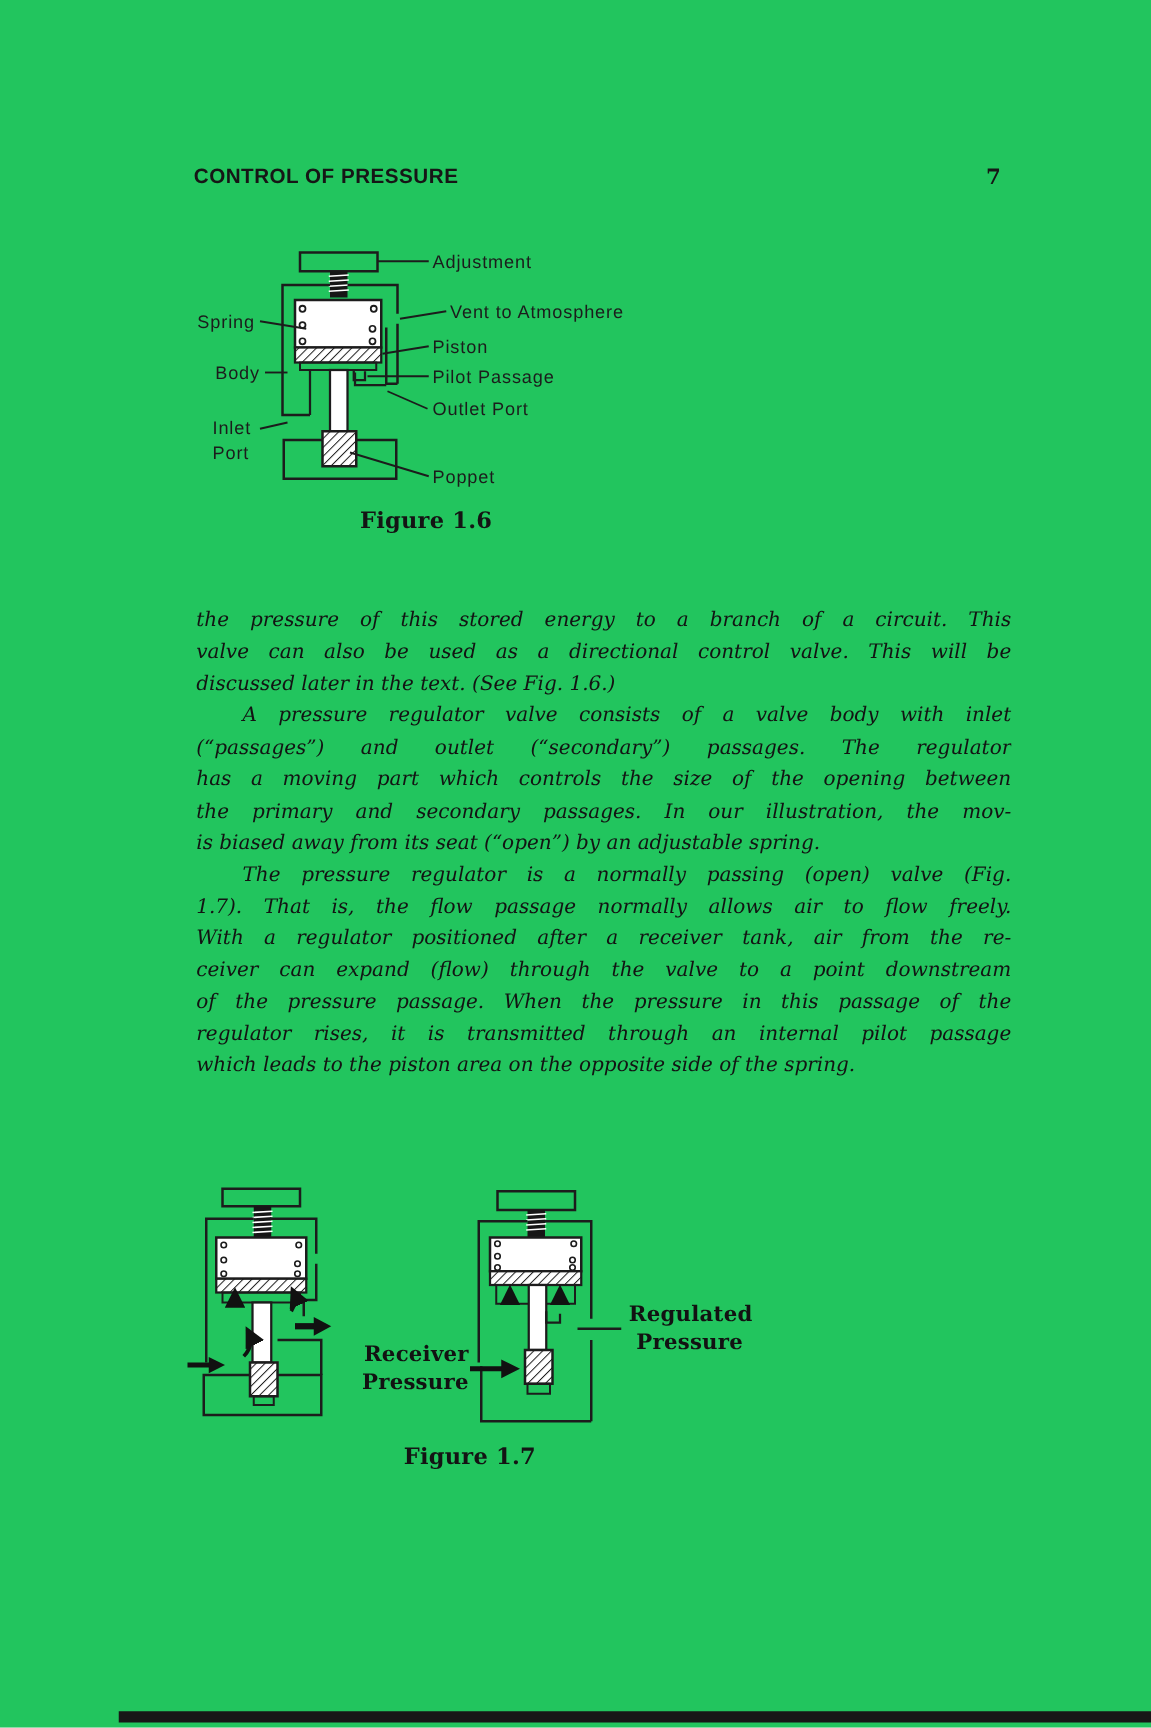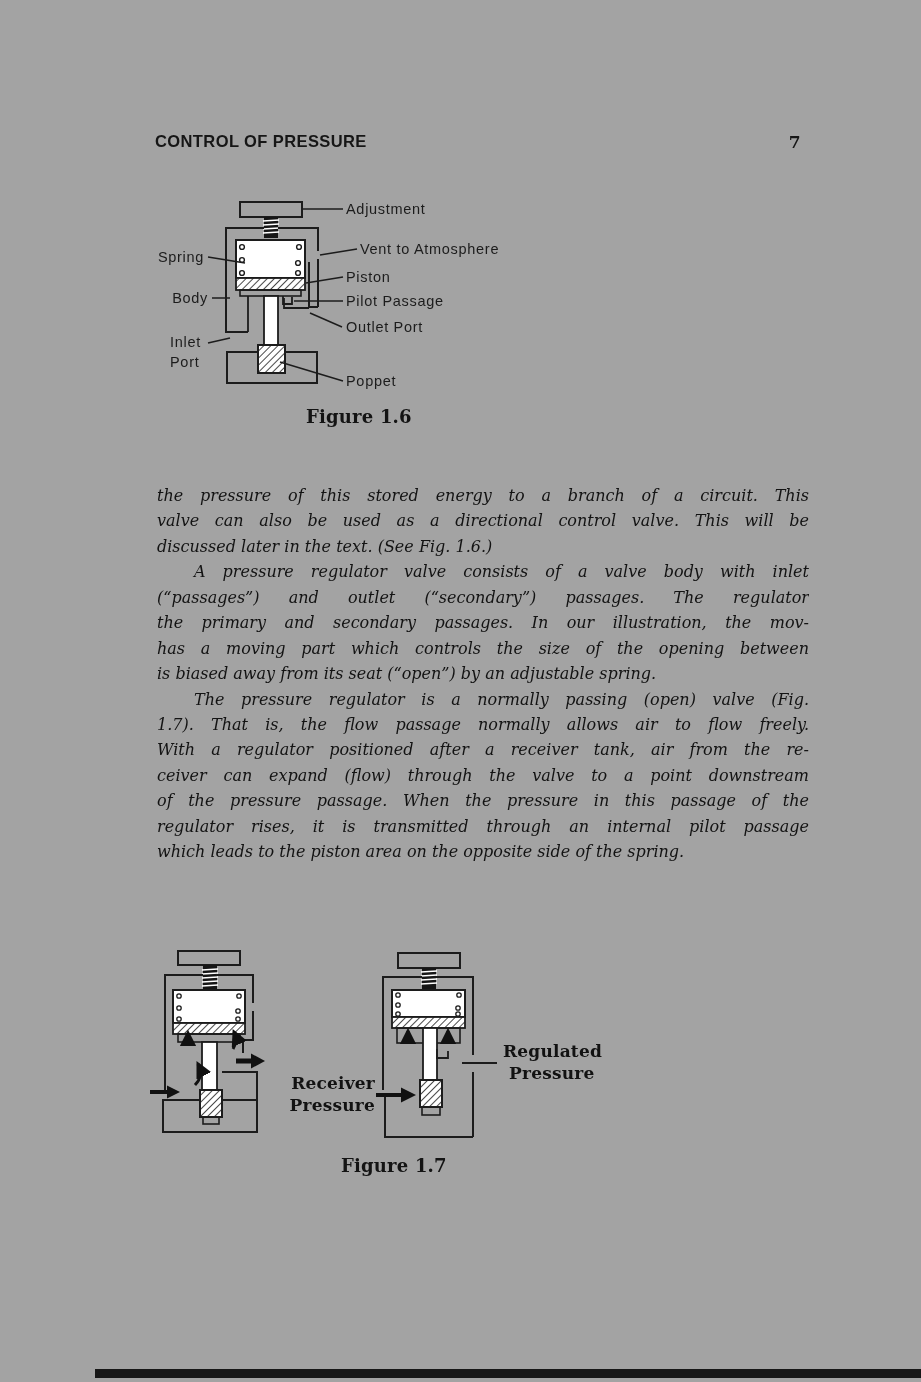--- a/index.html
+++ b/index.html
@@ -1,39 +1,38 @@
 <!DOCTYPE html>
 <html><head>
 <meta charset="utf-8">
 <style>
   html,body{margin:0;padding:0;background:#e8e8e8;}
   .page{
     position:relative;
     width:921px;height:1382px;
-    background:#a3a3a3;
+    background:#22c55e;
     overflow:hidden;
     font-family:"DejaVu Serif", serif;
     color:#1b1b1b;
   }
   
   .hdr{
     position:absolute;left:155px;top:132px;width:652px;height:22px;
     font-family:"Liberation Sans", sans-serif;
     font-weight:bold;font-size:16.5px;letter-spacing:0.4px;color:#161616;
   }
   .hdr .pageno{position:absolute;right:6px;top:0;font-family:"DejaVu Serif",serif;font-size:17px;}
   
   .figsvg{position:absolute;}
   #fig16{left:138px;top:195px;}
   #fig17{left:145px;top:945px;}
   .figcap{
     position:absolute;
     font-family:"DejaVu Serif", serif;font-weight:bold;font-size:18px;color:#141414;
     letter-spacing:0.2px;
-    margin-left:18px;
   }
   #cap16{left:288px;top:406px;}
   #cap17{left:323px;top:1155px;}
   
   .bodytext{
     position:absolute;left:157px;top:483px;width:652px;
     font-size:16px;line-height:25.45px;color:#131313;font-style:italic;
   }
   .tline{
     text-align:justify;text-align-last:justify;
@@ -136,22 +135,22 @@
   </svg>
 
   <div class="figcap" id="cap16">Figure 1.6</div>
 
   <div class="bodytext">
     <div class="tline">the pressure of this stored energy to a branch of a circuit. This</div>
     <div class="tline">valve can also be used as a directional control valve. This will be</div>
     <div class="tline para-end">discussed later in the text. (See Fig. 1.6.)</div>
     <div class="tline indent">A pressure regulator valve consists of a valve body with inlet</div>
     <div class="tline">(“passages”) and outlet (“secondary”) passages. The regulator</div>
+    <div class="tline">has a moving part which controls the size of the opening between</div>
     <div class="tline">the primary and secondary passages. In our illustration, the mov-</div>
-    <div class="tline">has a moving part which controls the size of the opening between</div>
     <div class="tline para-end">is biased away from its seat (“open”) by an adjustable spring.</div>
     <div class="tline indent">The pressure regulator is a normally passing (open) valve (Fig.</div>
     <div class="tline">1.7). That is, the flow passage normally allows air to flow freely.</div>
     <div class="tline">With a regulator positioned after a receiver tank, air from the re-</div>
     <div class="tline">ceiver can expand (flow) through the valve to a point downstream</div>
     <div class="tline">of the pressure passage. When the pressure in this passage of the</div>
     <div class="tline">regulator rises, it is transmitted through an internal pilot passage</div>
     <div class="tline para-end">which leads to the piston area on the opposite side of the spring.</div>
   </div>
 

